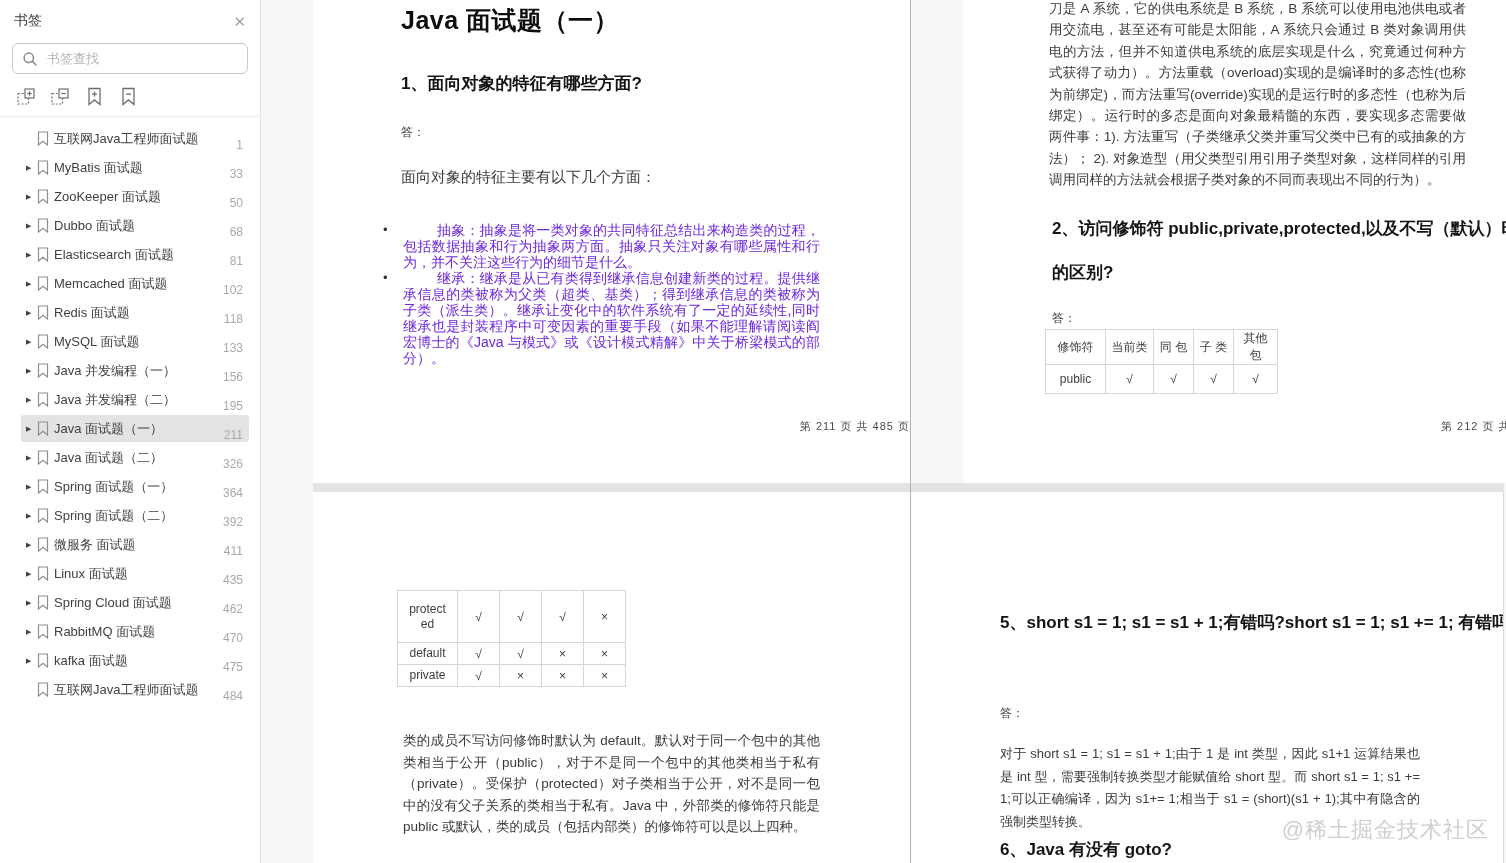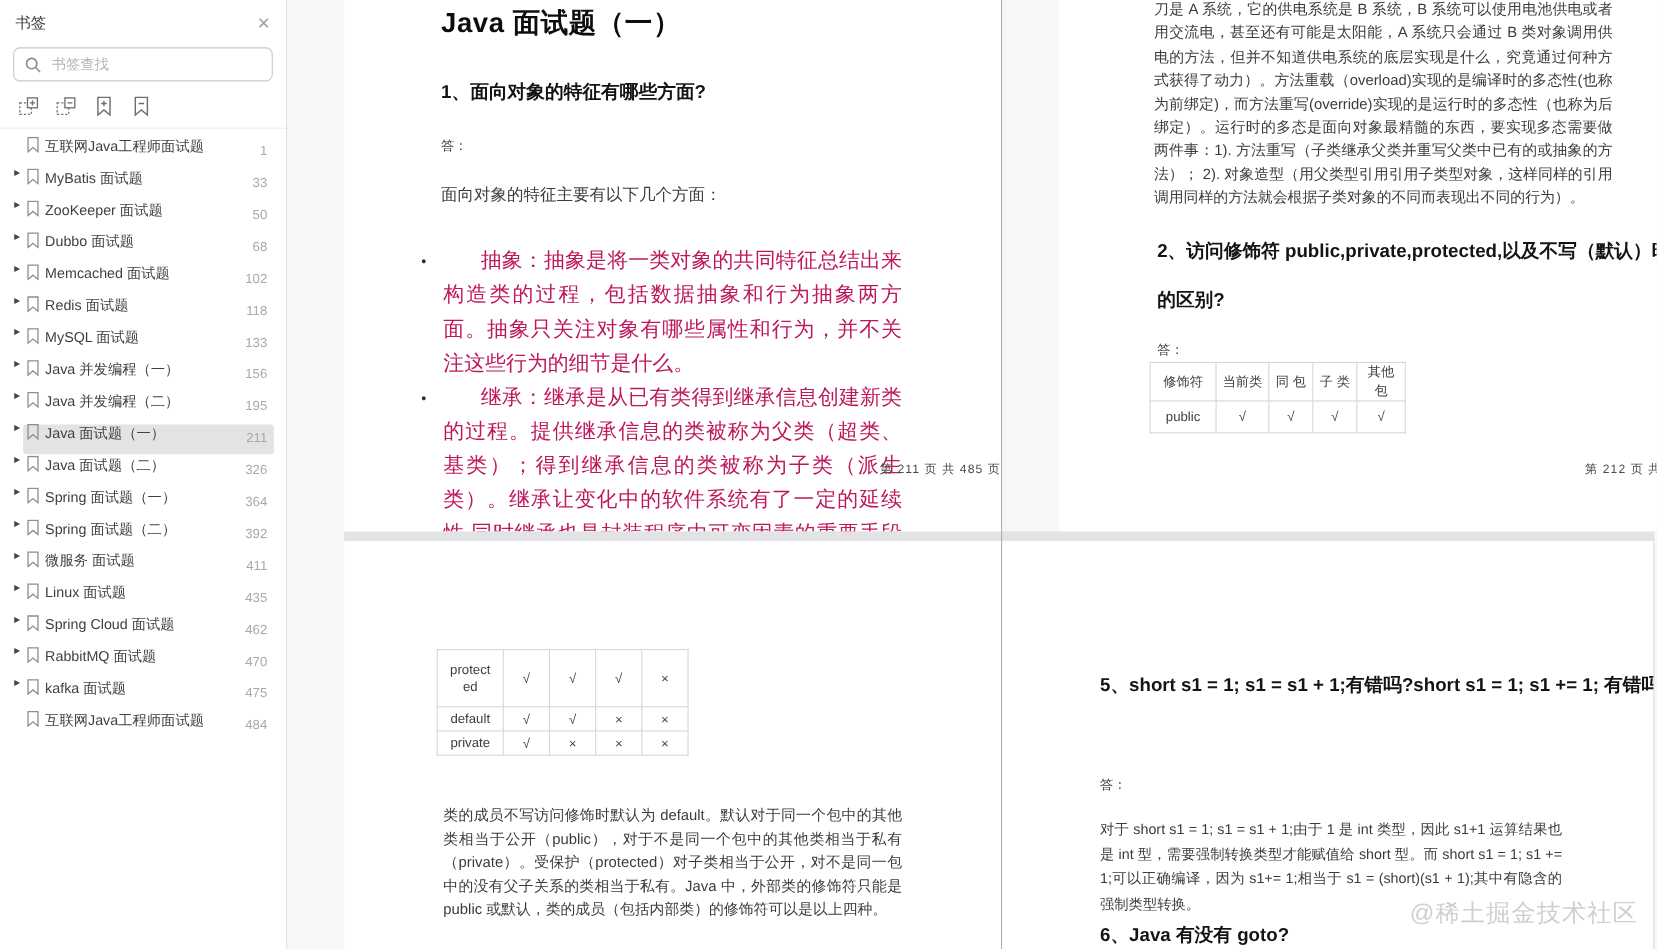--- a/index.html
+++ b/index.html
@@ -18,21 +18,21 @@
                border:1px solid #c9c9c9; border-radius:6px; background:#fff;
                display:flex; align-items:center; padding:0 9px; gap:9px; }
   .sb-search input { border:none; outline:none; flex:1; font-size:13px; color:#444;
                      font-family:"Liberation Sans", sans-serif; background:transparent; }
   .sb-search input::placeholder { color:#b5b5b5; }
   .sb-tools { position:absolute; top:86px; left:15px; display:flex; gap:12px; align-items:center; }
   .sb-tool { width:22px; height:21px; display:flex; align-items:center; justify-content:center; cursor:pointer; }
   .sb-divider { position:absolute; top:116px; left:0; width:100%; height:1px; background:#ededed; }
 
   .sb-list { position:absolute; top:124px; left:0; right:0; bottom:0; overflow:hidden; }
-  .sb-item { position:relative; height:29px; display:flex; align-items:flex-start; padding-left:13px; cursor:pointer; }
+  .sb-item { position:relative; height:29px; display:flex; align-items:center; padding-left:26px; cursor:pointer; }
   .sb-item.selected::before { content:""; position:absolute; left:21px; right:11px; top:1px; bottom:1px;
                               background:#e2e3e5; border-radius:3px; }
   .sb-arrow { position:relative; width:11px; font-size:7px; color:#454545; flex:none; text-align:left; }
   .sb-item.no-arrow .sb-arrow { visibility:hidden; }
   .sb-bm { position:relative; width:14px; flex:none; display:flex; align-items:center; }
   .sb-label { position:relative; margin-left:3px; flex:1; font-size:13px; color:#3f3f3f;
               white-space:nowrap; overflow:hidden; }
   .sb-num { position:relative; top:6px; padding-right:17px; font-size:12px; color:#a9a9a9; flex:none; }
 
   
@@ -50,22 +50,22 @@
   .ans { font-size:12px; color:#3e3e3e; }
   .body-txt { font-size:13.5px; color:#3b3b3b; text-align:justify; }
   .p-footer { left:0; width:100%; text-align:right; font-size:11px; color:#4c4c4c; letter-spacing:1px; }
 
   
   #p1 .doc-title { left:88px; top:4px; }
   #p1 .q { left:88px; top:72px; }
   #p1 .ans { left:88px; top:124px; }
   #p1 .intro { left:88px; top:168px; font-size:15px; color:#3c3c3c; }
   #p1 .bullets { left:67px; top:222px; width:440px; }
-  .bullet { position:relative; padding-left:23px; text-indent:34px; line-height:31px;
-            font-size:19px; color:#be185d; text-align:justify; }
+  .bullet { position:relative; padding-left:23px; text-indent:34px; line-height:16px;
+            font-size:14px; color:#6d28d9; text-align:justify; }
   .bullet::before { content:"\2022"; position:absolute; left:3px; top:0; text-indent:0;
                     font-size:13px; color:#2e2e2e; }
   #p1 .p-footer { top:419px; }
 
   
   #p2 .para1 { left:86px; top:-2px; width:417px; line-height:21.4px; }
   #p2 .q2 { left:89px; top:207px; width:480px; line-height:44px; }
   #p2 .ans { left:89px; top:310px; }
   #p2 .acl-table { left:82px; top:329px; }
   #p2 .p-footer { top:419px; }
@@ -187,20 +187,30 @@
         <span class="sb-arrow">▶</span>
         <span class="sb-bm">
           <svg width="12" height="15" viewBox="0 0 12 15" fill="none" stroke="#8f8f8f" stroke-width="1.2">
             <path d="M1.5 1 h9 v13 l-4.5 -3.8 l-4.5 3.8 z"></path>
           </svg>
         </span>
         <span class="sb-label">Dubbo 面试题</span>
         <span class="sb-num">68</span>
       </div>
 
+      <div class="sb-item">
+        <span class="sb-arrow">▶</span>
+        <span class="sb-bm">
+          <svg width="12" height="15" viewBox="0 0 12 15" fill="none" stroke="#8f8f8f" stroke-width="1.2">
+            <path d="M1.5 1 h9 v13 l-4.5 -3.8 l-4.5 3.8 z"></path>
+          </svg>
+        </span>
+        <span class="sb-label">Elasticsearch 面试题</span>
+        <span class="sb-num">81</span>
+      </div>
 
       <div class="sb-item">
         <span class="sb-arrow">▶</span>
         <span class="sb-bm">
           <svg width="12" height="15" viewBox="0 0 12 15" fill="none" stroke="#8f8f8f" stroke-width="1.2">
             <path d="M1.5 1 h9 v13 l-4.5 -3.8 l-4.5 3.8 z"></path>
           </svg>
         </span>
         <span class="sb-label">Memcached 面试题</span>
         <span class="sb-num">102</span>

